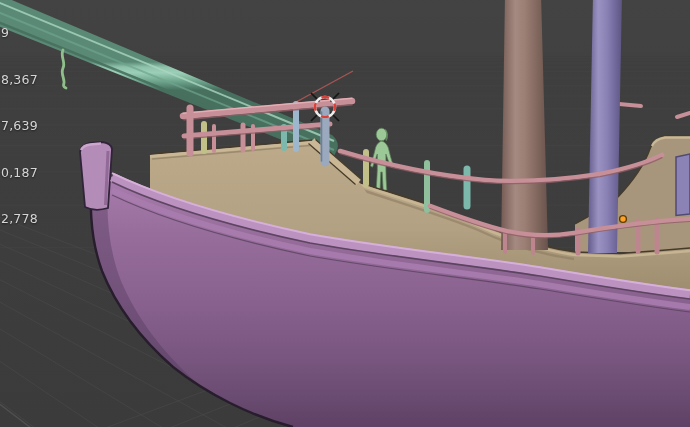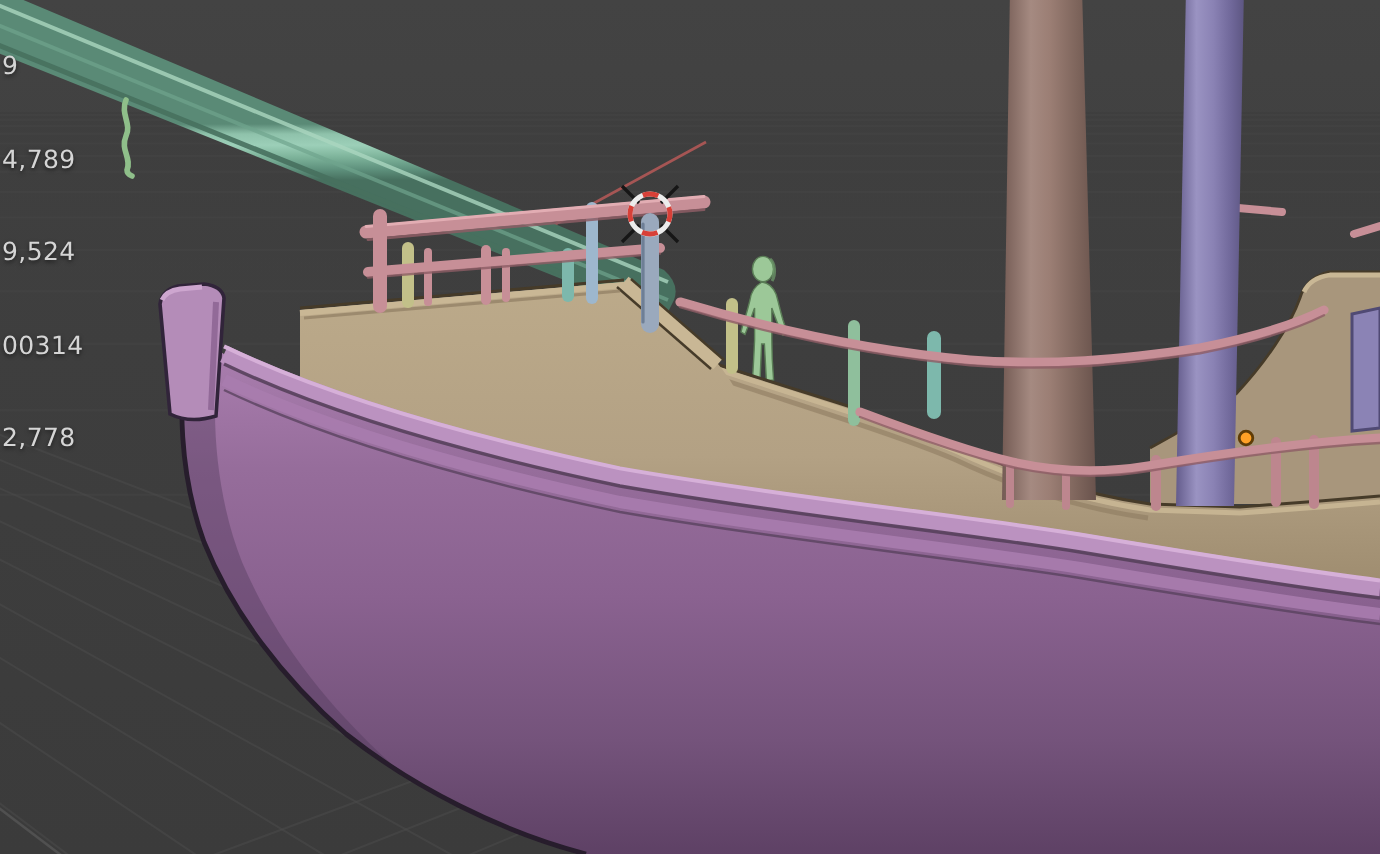--- a/index.html
+++ b/index.html
@@ -259,18 +259,18 @@
         <line x1="330.5" y1="112.5" x2="339" y2="121"></line>
         <line x1="319.5" y1="112.5" x2="311" y2="121"></line>
       </g>
       <circle cx="325" cy="107" r="10" fill="none" stroke="var(--cursor-white)" stroke-width="2.5"></circle>
       <circle cx="325" cy="107" r="10" fill="none" stroke="var(--cursor-red)" stroke-width="2.5" stroke-dasharray="7.85 7.85" stroke-dashoffset="3.9"></circle>
     </g>
   </svg>
 
   <div class="stats">
     <span class="stat-line">9</span>
-    <span class="stat-line">4,789</span>
-    <span class="stat-line">9,524</span>
-    <span class="stat-line">00314</span>
+    <span class="stat-line">8,367</span>
+    <span class="stat-line">7,639</span>
+    <span class="stat-line">0,187</span>
     <span class="stat-line">2,778</span>
   </div>
 </div>
 
 </body></html>

